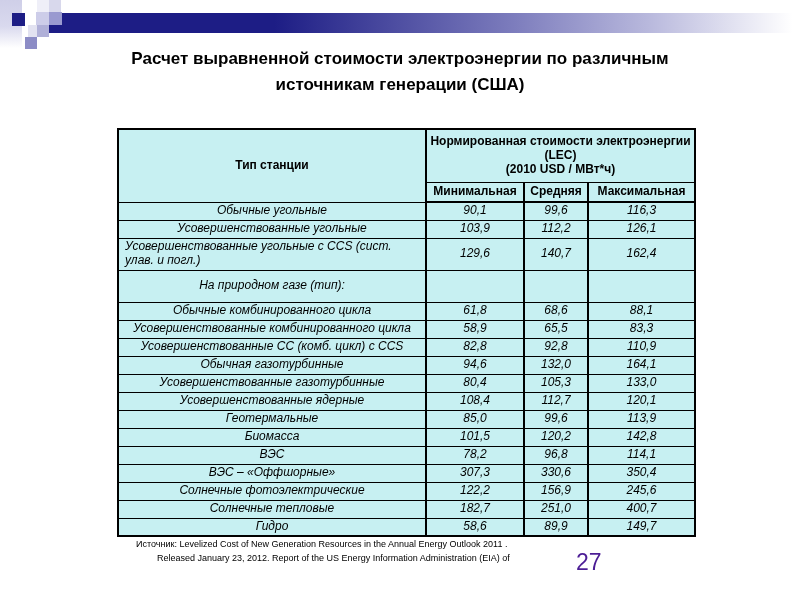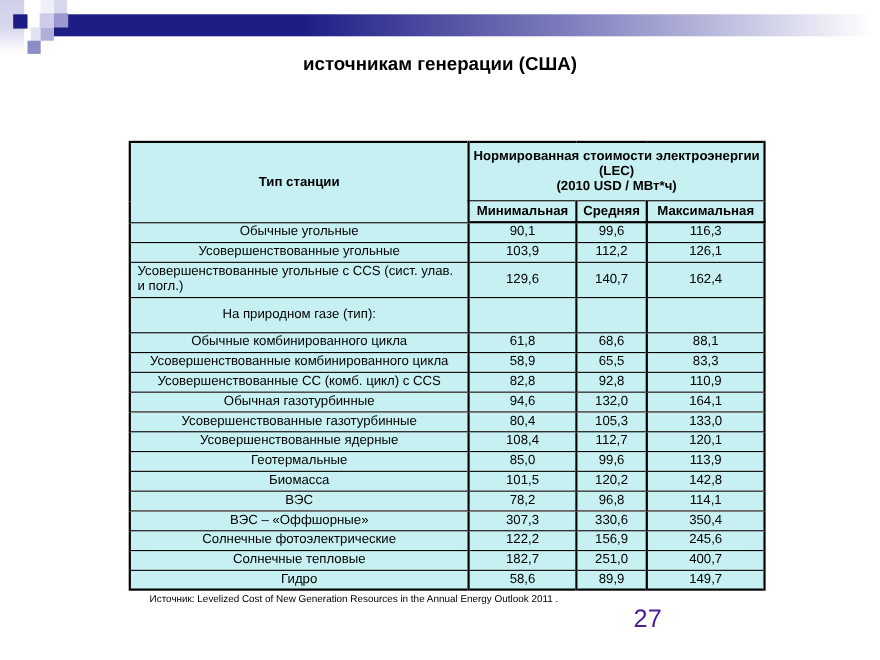--- a/index.html
+++ b/index.html
@@ -55,21 +55,21 @@
     line-height: 1.15;
     padding: 1px 3px;
     text-align: center;
     vertical-align: middle;
     overflow: hidden;
   }
   table.lec thead th { font-weight: bold; }
   .th-group { height: 50px; }
   .th-station { }
   tr.subhead th { height: 16px; border-bottom: 2px solid var(--border-c); }
-  tbody tr { height: 18px; }
+  tbody tr { height: 18px; font-style: italic; }
   tbody tr.tall { height: 32px; }
   tbody td.lbl.left { text-align: left; padding-left: 6px; }
   .blk { display: block; }
   
   .footnote {
     position: absolute; left: 136px; top: 538px; width: 490px;
     font-size: 9px; line-height: 13.5px;
   }
   .footnote .ind { margin-left: 21px; }
   .pagenum {
@@ -89,20 +89,21 @@
     <div class="sq sq-b"></div>
     <div class="sq sq-a"></div>
     <div class="sq sq-d"></div>
     <div class="sq sq-e"></div>
     <div class="sq sq-f"></div>
     <div class="sq sq-g"></div>
     <div class="sq sq-h"></div>
   </div>
 
   <h1 class="title">
+    <span>Расчет выравненной стоимости электроэнергии по различным</span>
     <span>источникам генерации (США)</span>
   </h1>
 
   <table class="lec">
     <colgroup>
       <col style="width:308px">
         <col style="width:98px">
         <col style="width:64px">
         <col style="width:107px">
     </colgroup>
@@ -221,17 +222,18 @@
           <td class="lbl">Гидро</td>
           <td>58,6</td>
           <td>89,9</td>
           <td>149,7</td>
         </tr>
       </tbody>
   </table>
 
   <div class="footnote">
     <div>Источник: Levelized Cost of New Generation Resources in the Annual Energy Outlook 2011 .</div>
+    <div class="ind">Released January 23, 2012. Report of the US Energy Information Administration (EIA) of</div>
   </div>
 
   <div class="pagenum">27</div>
 
 </div>
 
 </body></html>

